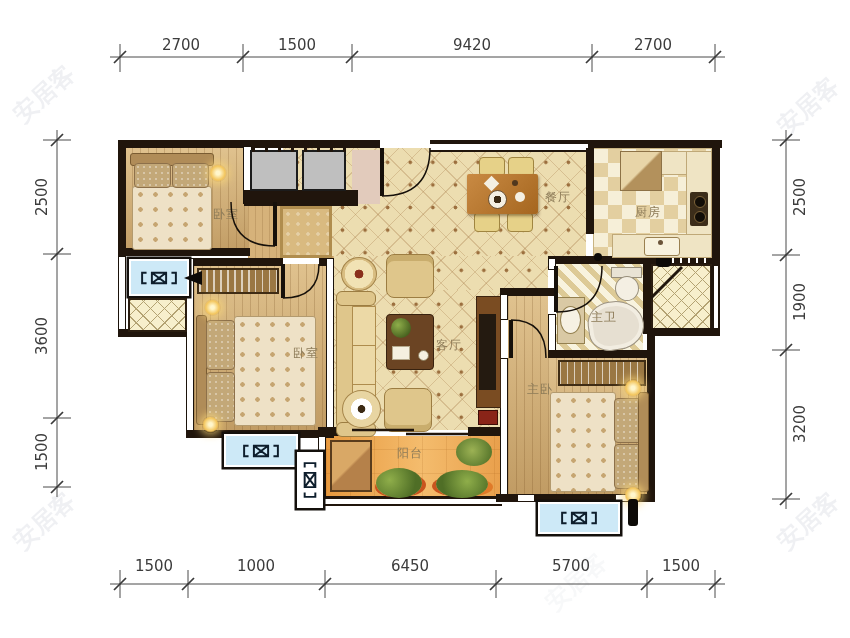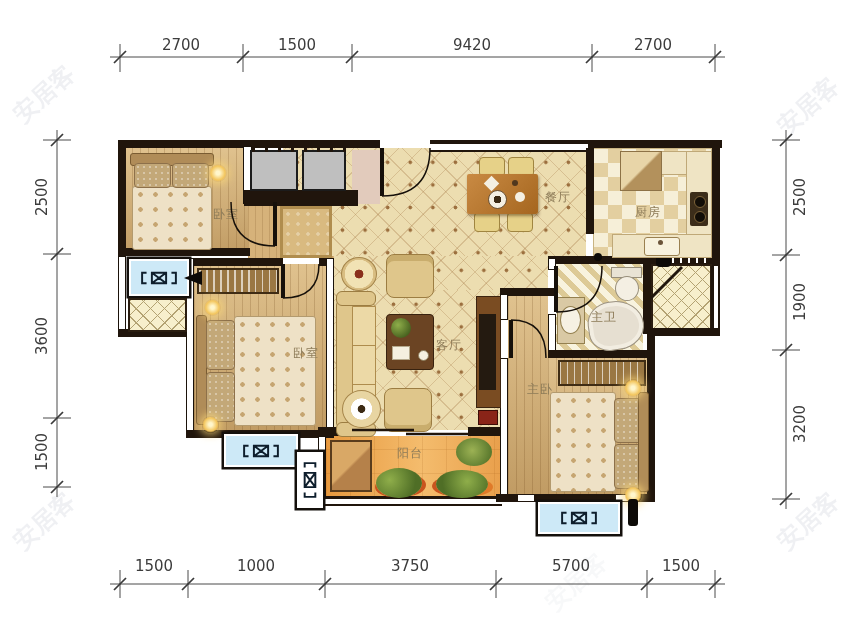--- a/index.html
+++ b/index.html
@@ -259,21 +259,21 @@
   <div class="rlabel" style="left:540px;top:389px;text-align:right;">主卧</div>
   <div class="rlabel" style="left:410px;top:453px;">阳台</div>
 
   <div class="dim" style="left:149px;top:36px;">2700</div>
   <div class="dim" style="left:265px;top:36px;">1500</div>
   <div class="dim" style="left:440px;top:36px;">9420</div>
   <div class="dim" style="left:621px;top:36px;">2700</div>
 
   <div class="dim" style="left:122px;top:557px;">1500</div>
   <div class="dim" style="left:224px;top:557px;">1000</div>
-  <div class="dim" style="left:378px;top:557px;">3750</div>
+  <div class="dim" style="left:378px;top:557px;">6450</div>
   <div class="dim" style="left:539px;top:557px;">5700</div>
   <div class="dim" style="left:649px;top:557px;">1500</div>
 
   <div class="dim dimv" style="left:10px;top:188px;">2500</div>
   <div class="dim dimv" style="left:10px;top:327px;">3600</div>
   <div class="dim dimv" style="left:10px;top:443px;">1500</div>
 
   <div class="dim dimv" style="left:768px;top:188px;">2500</div>
   <div class="dim dimv" style="left:768px;top:293px;">1900</div>
   <div class="dim dimv" style="left:768px;top:415px;">3200</div>

